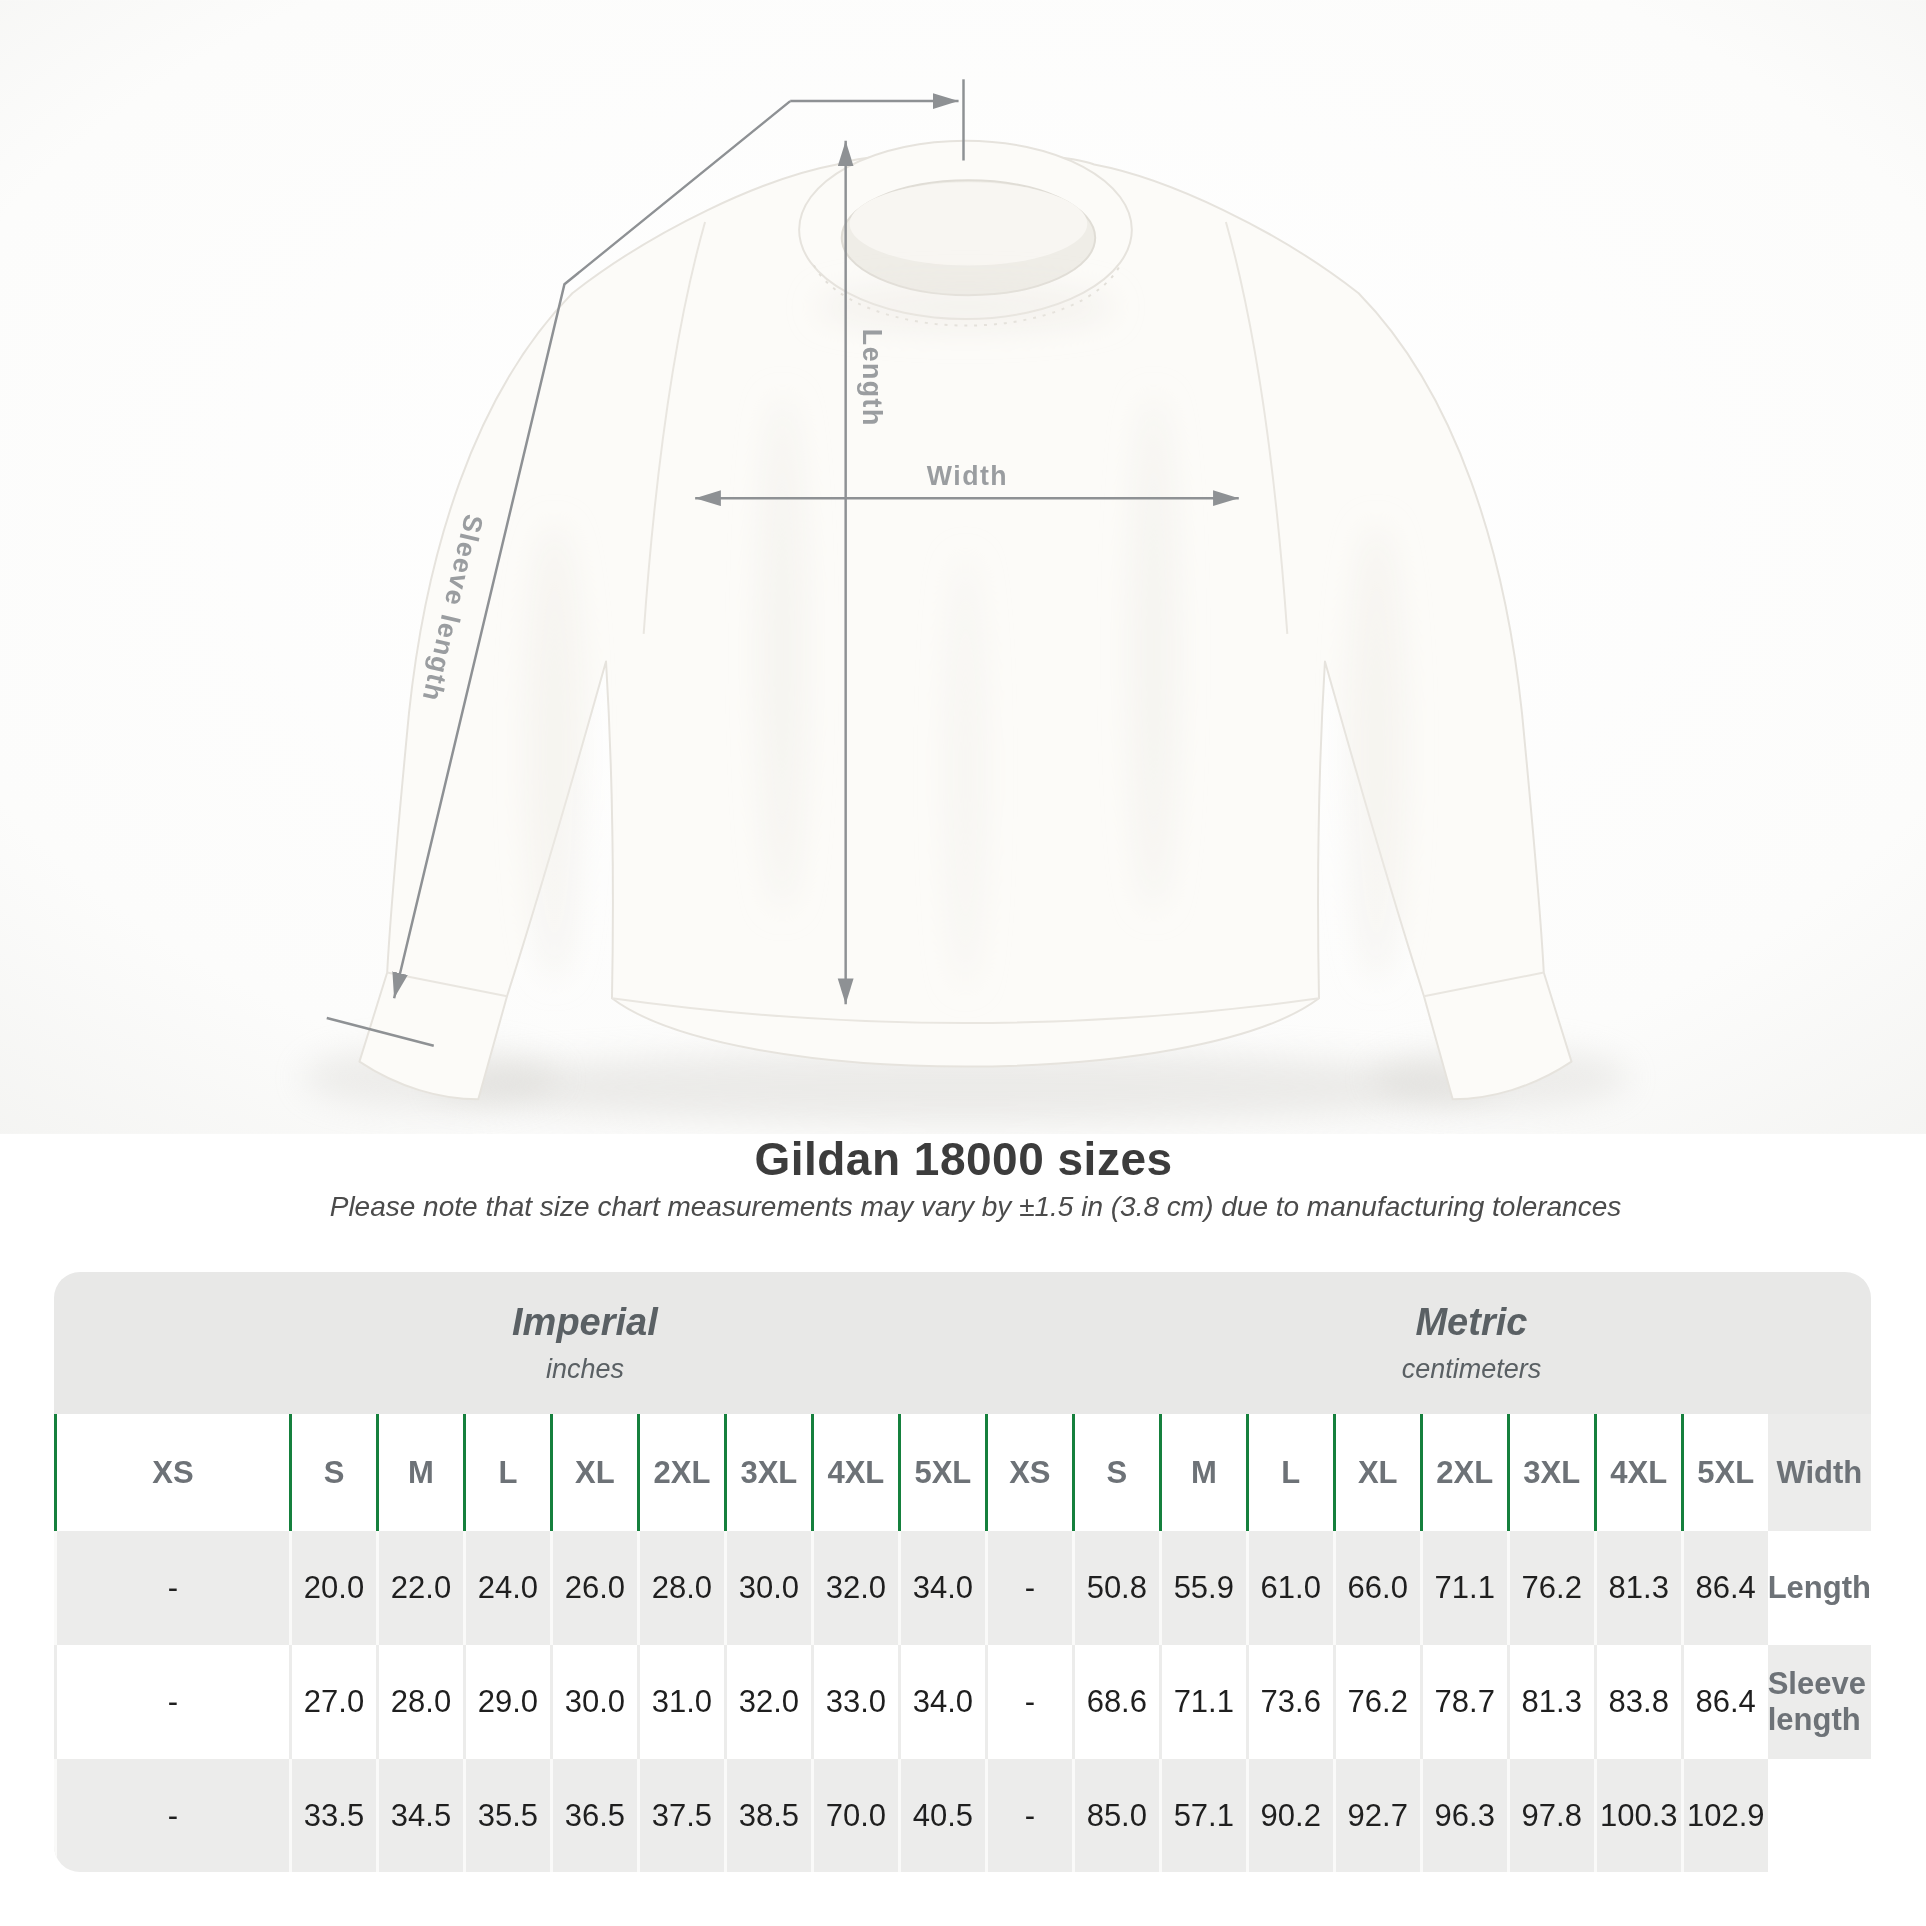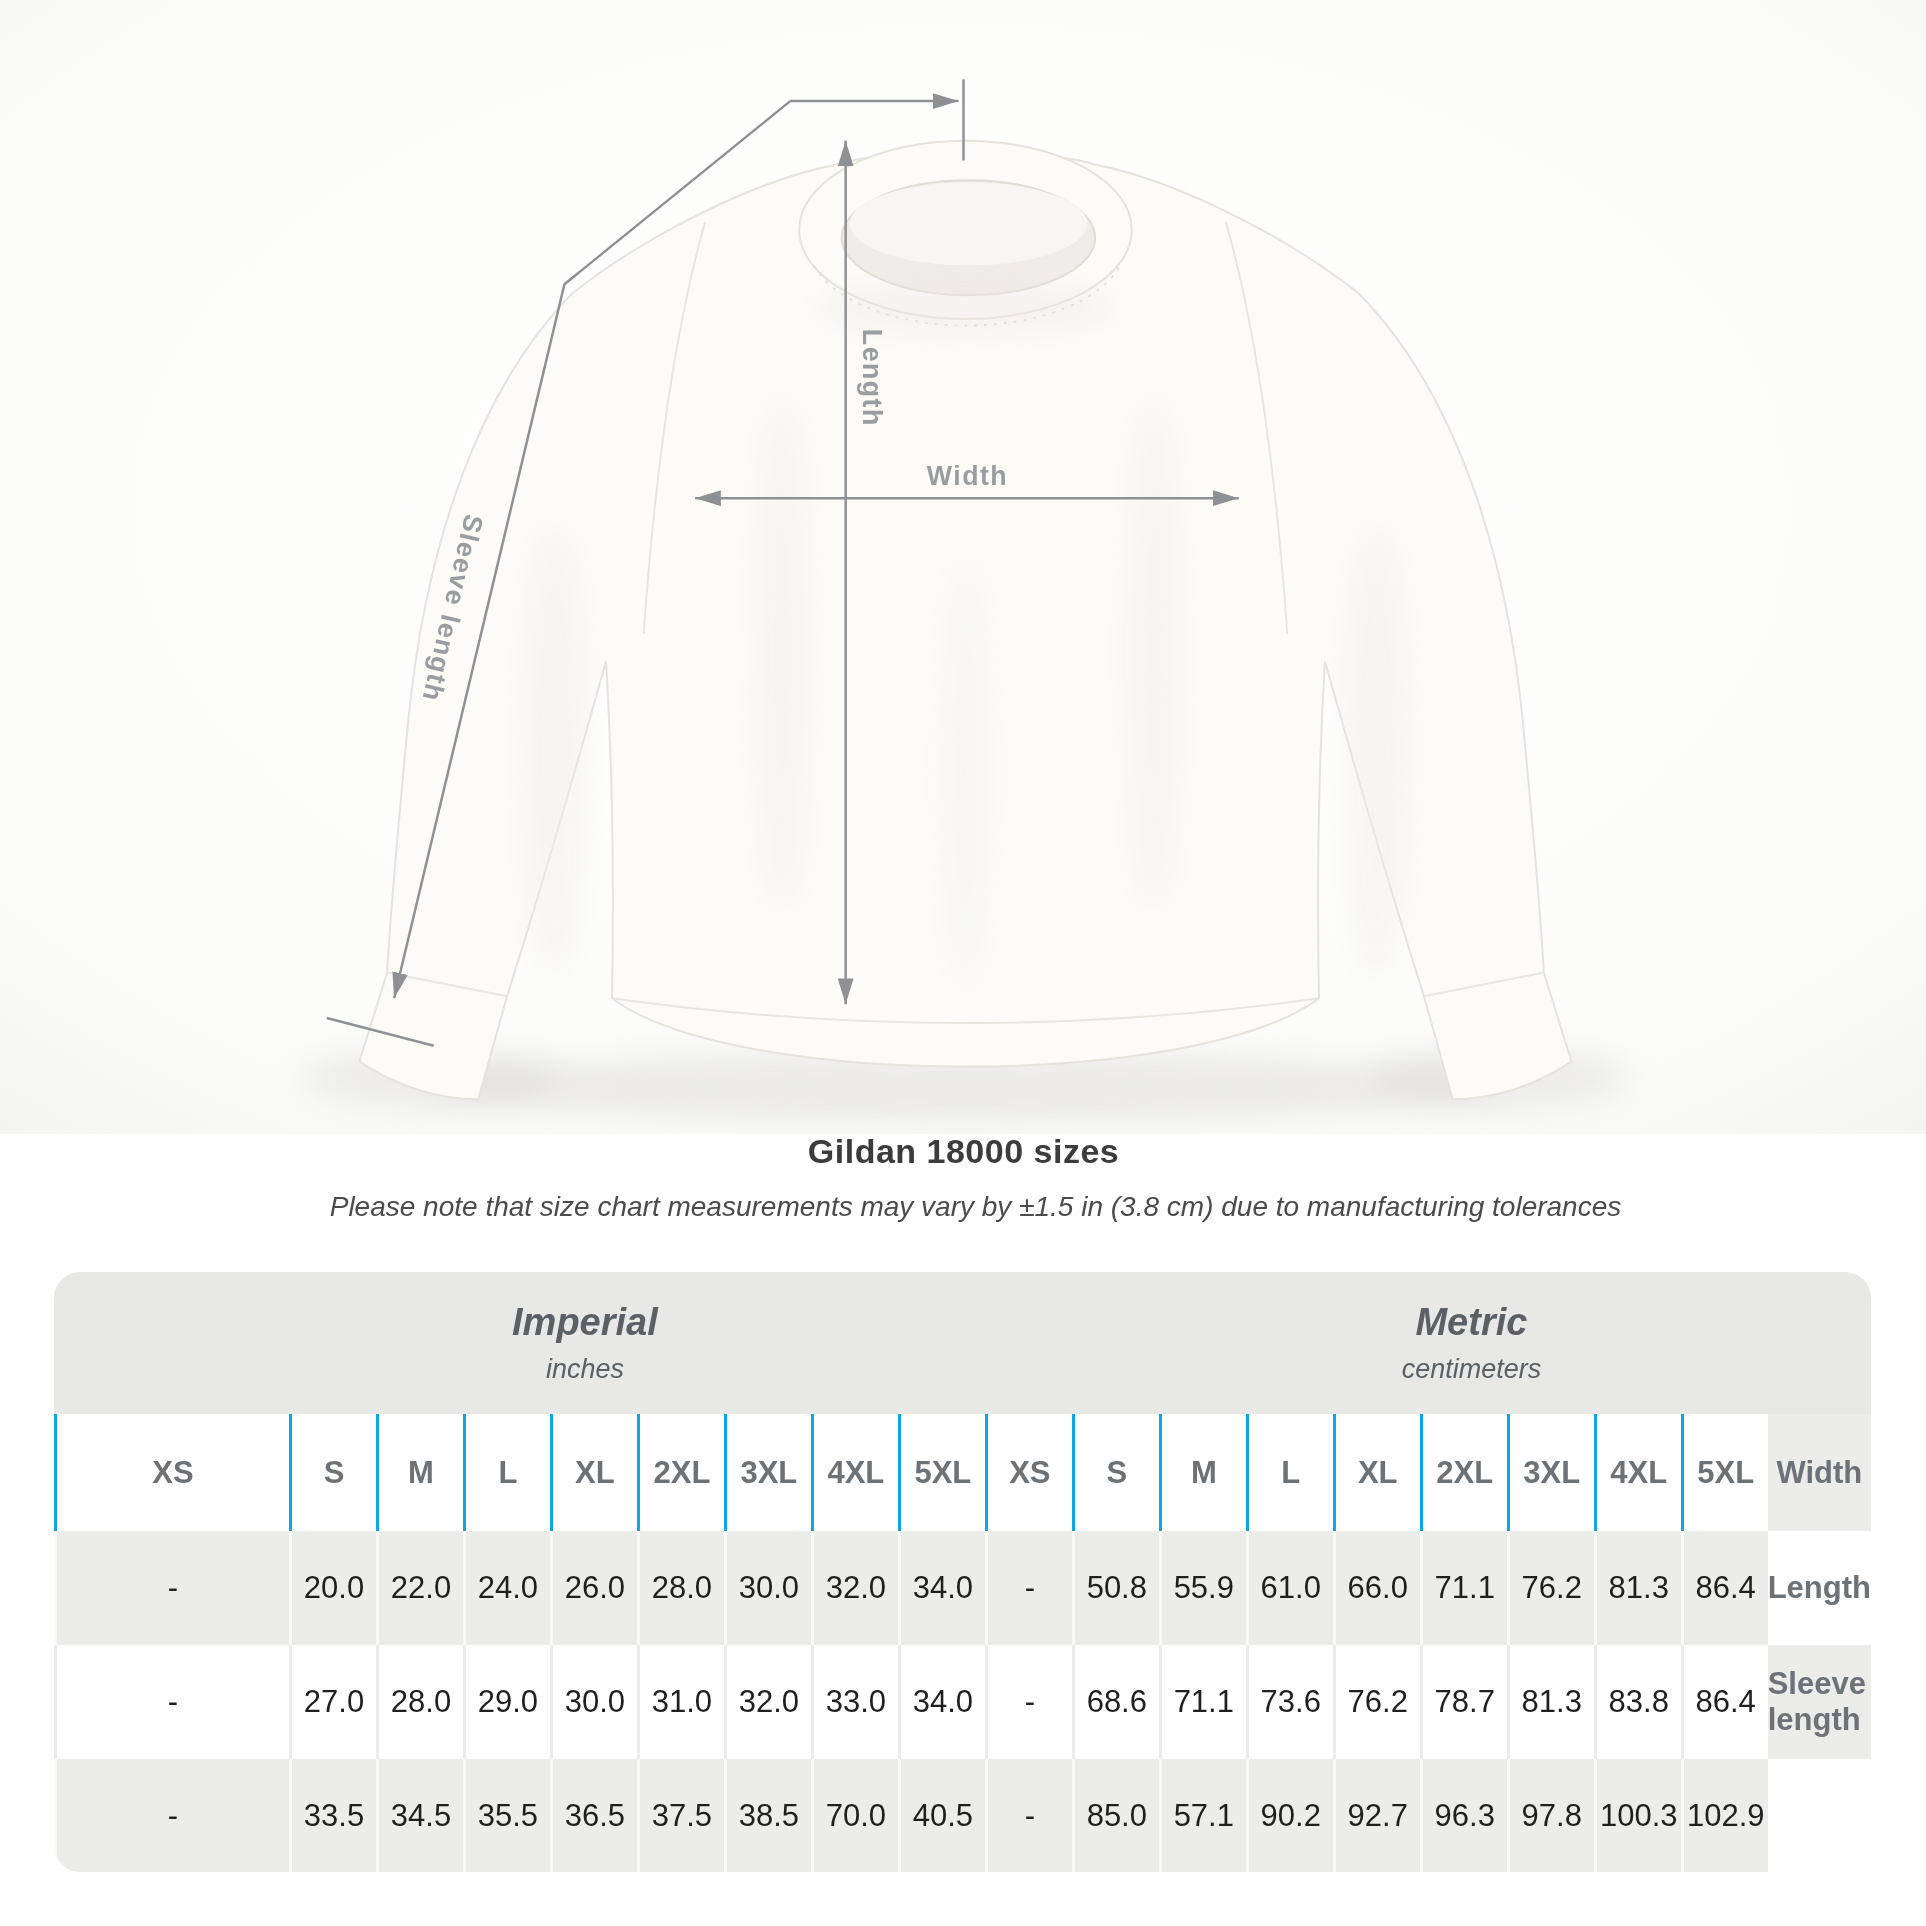--- a/index.html
+++ b/index.html
@@ -26,21 +26,21 @@
     fill:var(--measure-label);
     font-family:"Liberation Sans","DejaVu Sans",sans-serif;
     font-weight:bold;font-size:27px;letter-spacing:1.5px;
   }
   .garment{fill:#fcfbf8;stroke:#e6e3dd;stroke-width:2;stroke-linejoin:round;}
   .seam{fill:none;stroke:#e9e6e0;stroke-width:2;}
   .stitch{fill:none;stroke:#e2dfd8;stroke-width:2;stroke-dasharray:3 7;}
 
   .page-title{
     position:absolute;left:0;top:1132px;width:100%;margin:0;
-    text-align:center;font-size:34px;font-weight:bold;color:var(--title-text);
+    text-align:center;font-size:46px;font-weight:bold;color:var(--title-text);
     letter-spacing:0.5px;
   }
   .page-note{
     position:absolute;left:12px;top:1191px;width:100%;margin:0;
     text-align:center;font-style:italic;font-size:28px;color:var(--note-text);
   }
 
   .size-table{
     position:absolute;left:54px;top:1272px;width:1817px;
     display:grid;
@@ -58,21 +58,21 @@
   .group-header .g-unit{font-size:27px;font-style:italic;margin-top:10px;}
   .gh-left{grid-column:1 / span 10;padding-left:44px;}
   .gh-right{grid-column:11 / span 9;}
 
   .cell{
     display:flex;align-items:center;justify-content:center;
     font-size:31px;color:var(--table-value-text);background:#ffffff;
   }
   .col-label,.row-label{font-weight:bold;color:var(--table-label-text);}
   .alt{background:var(--table-alt-row-bg);}
-  .sep-gray{border-left:3px solid #0ea5e9;}
+  .sep-gray{border-left:3px solid #15803d;}
   .sep-light{border-left:3px solid #ececeb;}
   .sep-white{border-left:3px solid #fafaf9;}
 </style>
 </head>
 <body>
 
 <div class="stage">
 
   <div class="photo">
     <svg viewBox="0 0 1946 1145">

